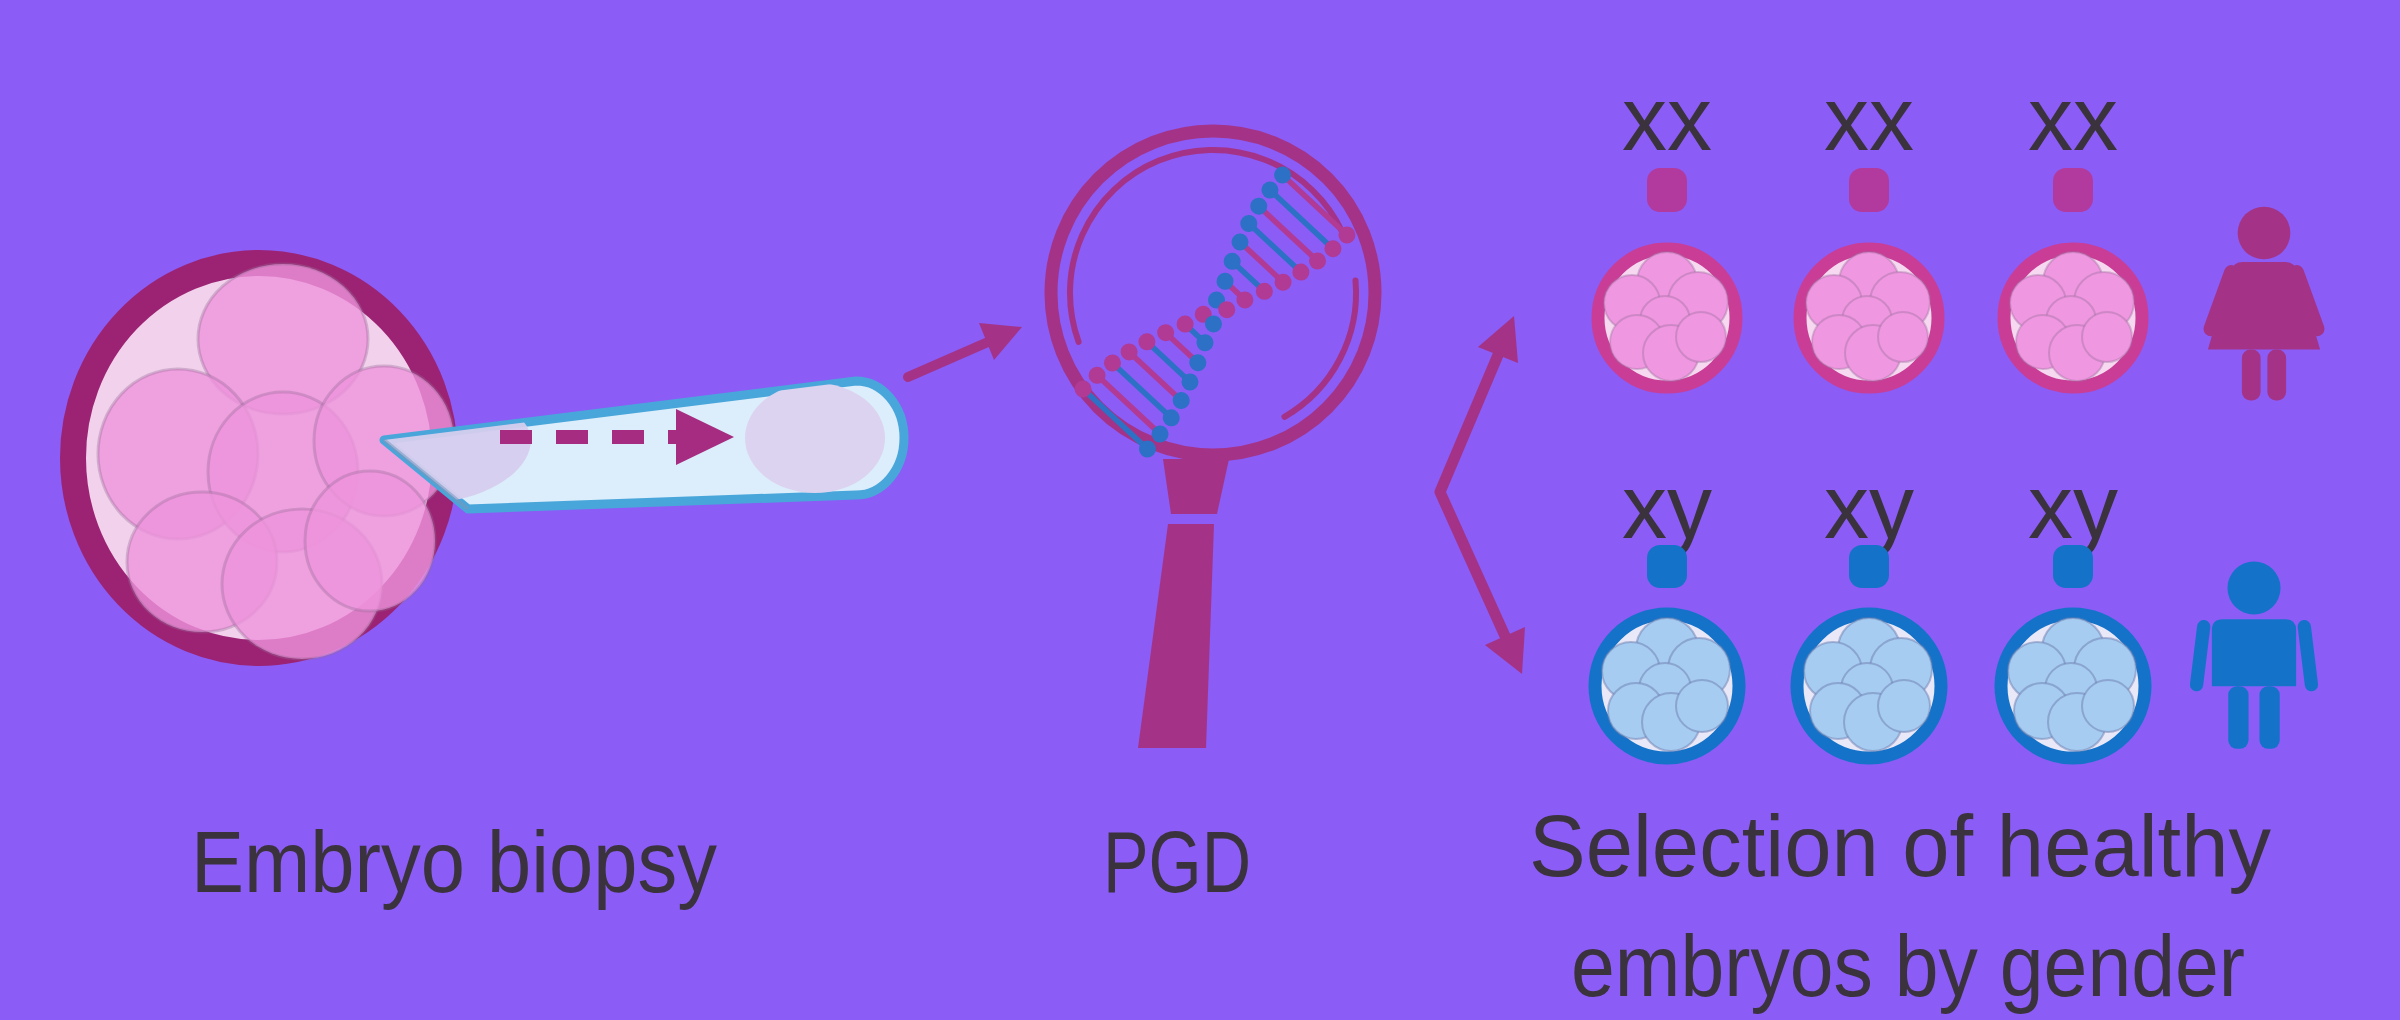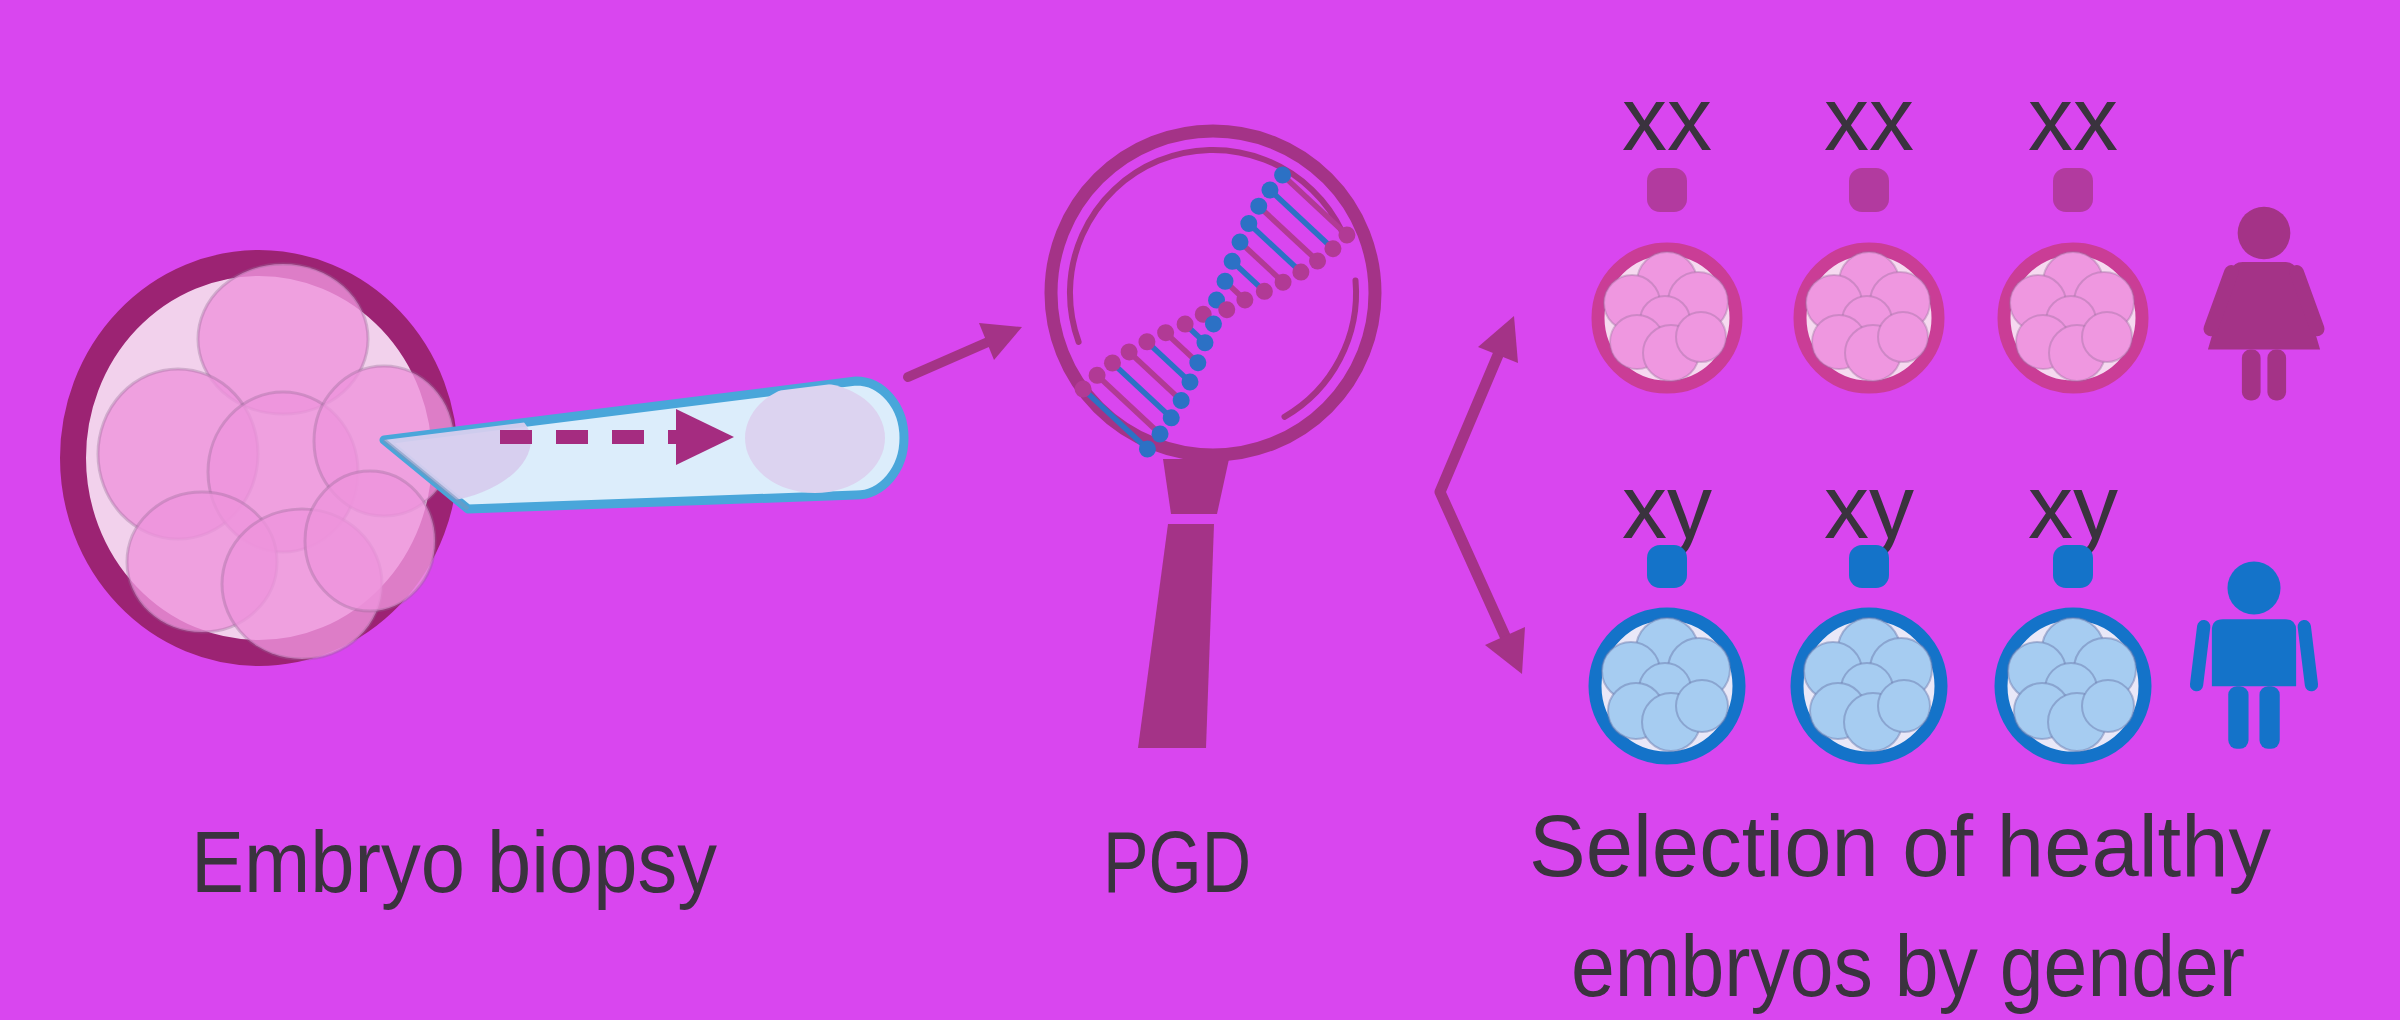--- a/index.html
+++ b/index.html
@@ -5,21 +5,21 @@
   html,body{margin:0;padding:0;}
   .stage{position:relative;width:2400px;height:1020px;overflow:hidden;}
   svg{position:absolute;inset:0;display:block;}
   text{font-family:"Liberation Sans","DejaVu Sans",sans-serif;}
   .caption{font-size:88px;}
   .chrom{font-size:90px;}
 </style>
 </head>
 <body>
 
-<div class="stage" id="stage" style="background: #d946ef;">
+<div class="stage" id="stage" style="background: #8b5cf6;">
 <svg viewBox="0 0 2400 1020" width="2400" height="1020">
 
   <defs>
 
     <path id="pipPath" d="M384,440 L856,381 A48,57 0 0 1 856,495 L468,509 Z"></path>
     <clipPath id="pipClip">
           <use href="#pipPath"></use>
         </clipPath>
 
     <g id="embryoP">

